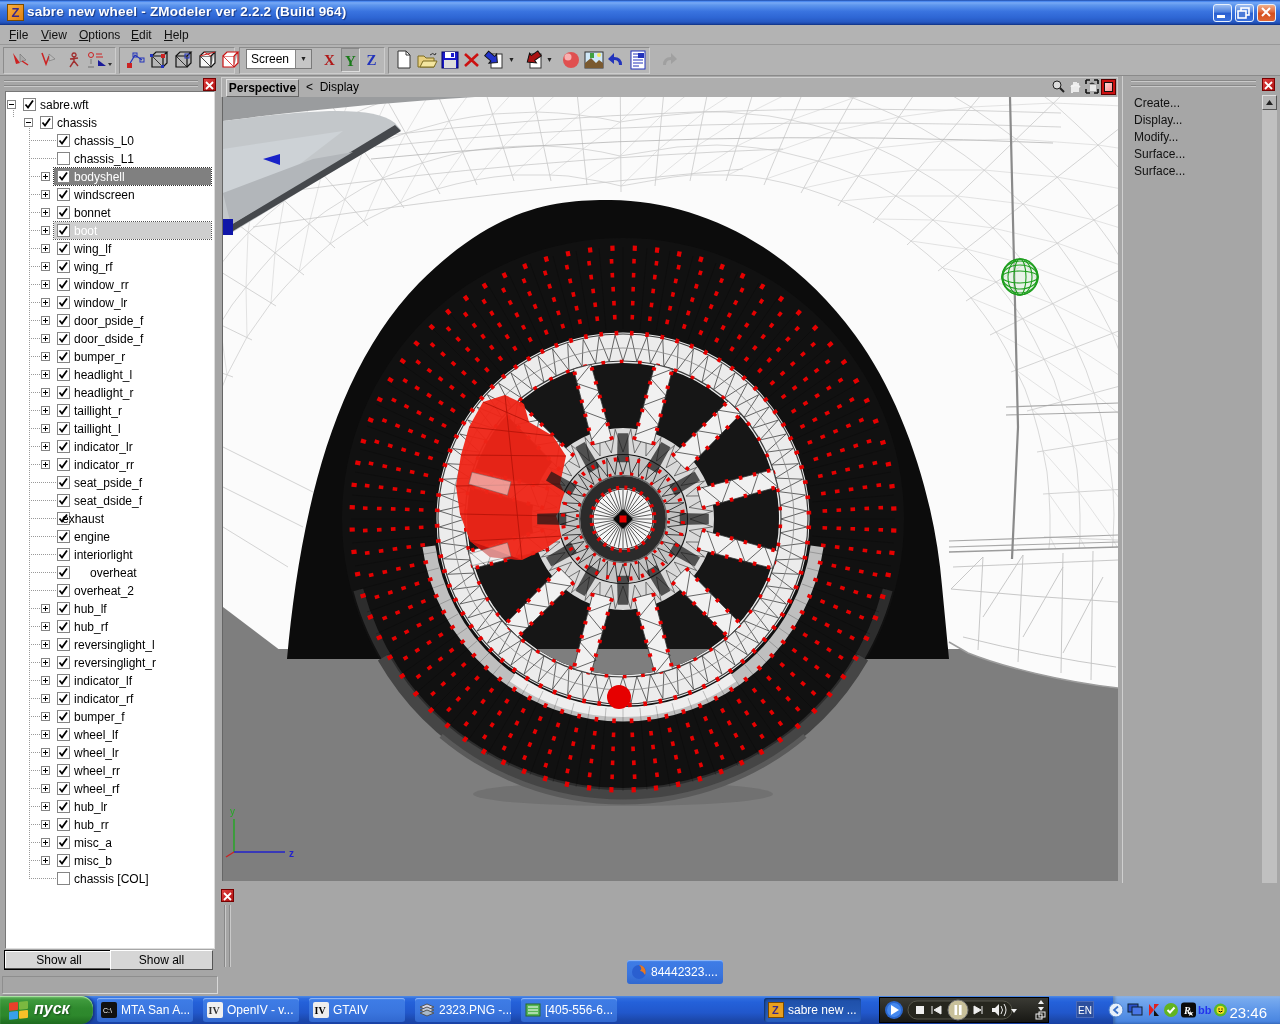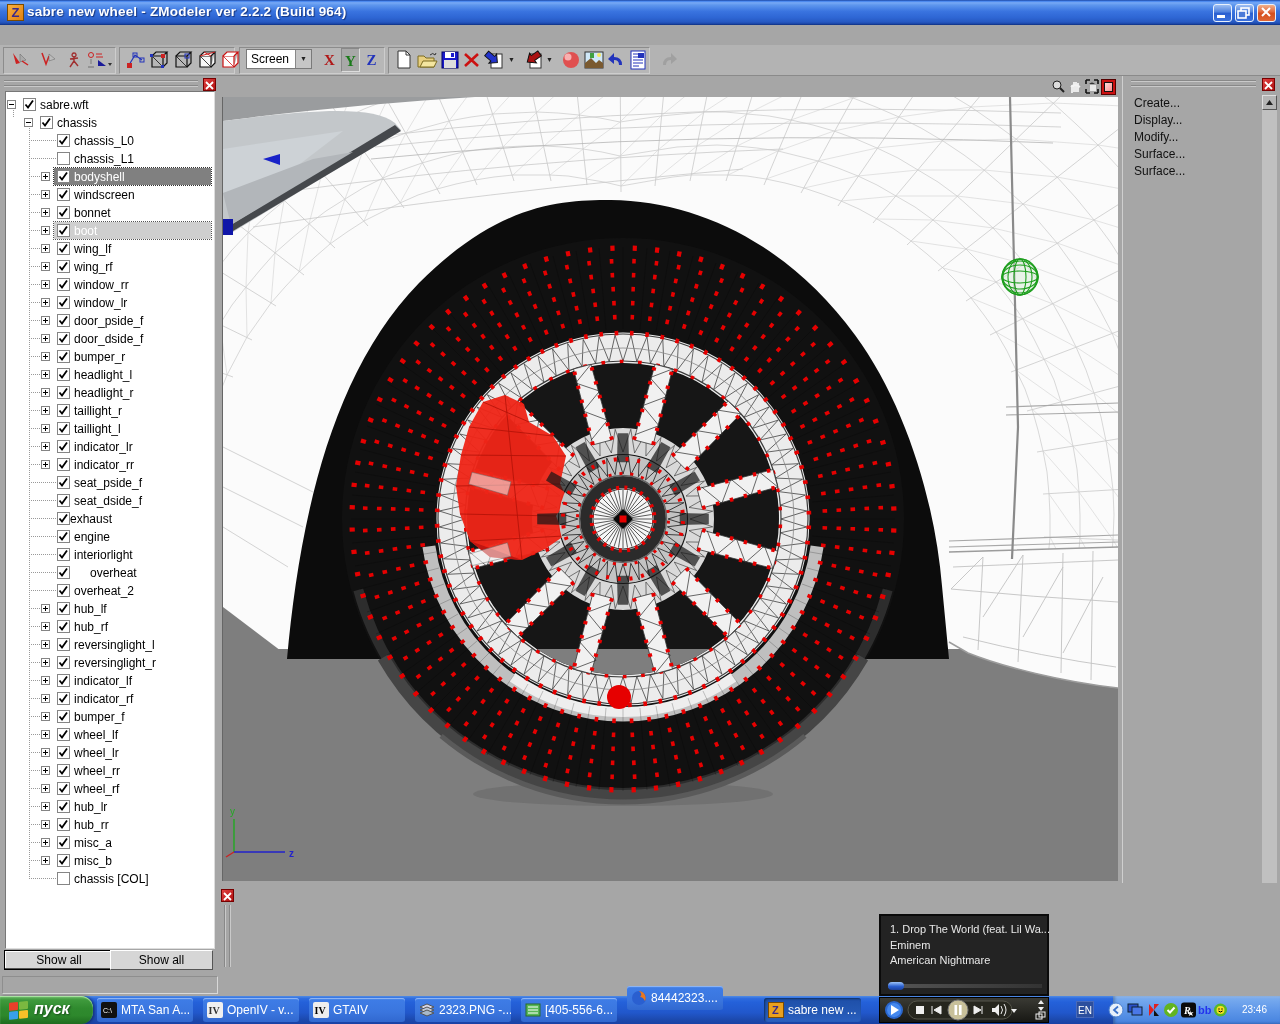--- a/index.html
+++ b/index.html
@@ -68,21 +68,21 @@
   background:linear-gradient(180deg,#71ba6b 0%,#3f9a3d 14%,#2f8a2e 45%,#2d882c 70%,#1e6b1f 100%);
   box-shadow:inset 0 1px 1px #b0e8a8, 2px 0 3px rgba(0,0,0,0.4); color:#fff; font-weight:bold; font-style:italic; font-size:16px; }
 #startbtn .lbl { position:absolute; left:34px; top:4px; text-shadow:1px 1px 2px #1a4a1a; }
 .tkb { position:absolute; top:2px; height:24px; border-radius:3px; background:linear-gradient(180deg,#6ba0ef 0%,#3e7ce6 8%,#3a75de 60%,#3168cf 100%);
   box-shadow:inset 0 1px 0 #8cb4f4; color:#fff; font-size:12px; overflow:hidden; white-space:nowrap; }
 .tkb .ic { position:absolute; left:4px; top:4px; width:16px; height:16px; }
 .tkb .tx { position:absolute; left:24px; top:5px; }
 .tkbdn { background:linear-gradient(180deg,#1e4fa8 0%,#2458b4 60%,#2a60c0 100%); box-shadow:inset 1px 1px 2px #103060; }
 #tray { position:absolute; left:1113px; top:996px; width:167px; height:28px;
   background:linear-gradient(180deg,#9cc4f8 0%,#77aaee 10%,#5c95e8 55%,#4a86e0 90%,#3e78d4 100%); box-shadow:inset 2px 0 3px rgba(0,0,0,0.25); }
-#tray .clock { position:absolute; right:13px; top:8px; color:#fff; font-size:10px; }
+#tray .clock { position:absolute; right:13px; top:8px; color:#fff; font-size:15px; }
 .trico { position:absolute; top:6px; width:16px; height:16px; }
 
 #pover { position:absolute; left:879px; top:914px; width:170px; height:82px; background:#232323; border:2px solid #0a0a0a; color:#e8e8e8; font-size:11px; }
 #pbar { position:absolute; left:879px; top:997px; width:170px; height:26px; background:linear-gradient(180deg,#3a3a34,#181814); border:1px solid #000; }
 </style></head>
 <body>
 <div id="root">
 
 <div id="title">
   <div id="zicon">Z</div>
@@ -92,20 +92,27 @@
         </svg></div>
   <div class="wbtn" style="left:1235px"><svg width="15" height="12">
           <rect x="4" y="1" width="8" height="7" fill="none" stroke="#fff" stroke-width="1.6"></rect>
           <rect x="1" y="4" width="8" height="7" fill="#4a7ad8" stroke="#fff" stroke-width="1.6"></rect>
         </svg></div>
   <div class="wbtn" id="closeb" style="left:1257px"><svg width="15" height="12">
           <path d="M3,1 L11,9 M11,1 L3,9" stroke="#fff" stroke-width="2"></path>
         </svg></div>
 </div>
 
+<div id="menubar">
+  <span style="left:9px"><u>F</u>ile</span>
+  <span style="left:41px"><u>V</u>iew</span>
+  <span style="left:79px"><u>O</u>ptions</span>
+  <span style="left:131px"><u>E</u>dit</span>
+  <span style="left:164px"><u>H</u>elp</span>
+</div>
 
 <div id="toolbar">
 <div class="grp" style="left:3px;width:113px"></div>
 <div class="grp" style="left:119px;width:116px"></div>
 <div class="grp" style="left:239px;width:146px"></div>
 <div class="grp" style="left:388px;width:262px"></div>
 <div class="tbtn" style="left:8px;top:3px;width:26px;height:24px">
         <svg width="22" height="18">
           <path d="M3,2 L10,12 L6,13 Z" fill="#cc2222"></path>
           <path d="M10,3 L16,9 L10,11 Z" fill="#aaa" stroke="#666" stroke-width="0.5"></path>
@@ -499,21 +506,21 @@
             <polyline points="2.5,6.5 5,9.5 10,2.5" fill="none" stroke="#000" stroke-width="1.8"></polyline>
           </svg>
         </div>
 <div class="tlab" style="left:68px;top:402px">seat_dside_f</div>
 <div class="hdot" style="left:23px;top:426px;width:30px"></div>
 <div class="cbx" style="left:51px;top:420px">
           <svg width="13" height="13">
             <polyline points="2.5,6.5 5,9.5 10,2.5" fill="none" stroke="#000" stroke-width="1.8"></polyline>
           </svg>
         </div>
-<div class="tlab" style="left:64px;top:420px">exhaust</div>
+<div class="tlab" style="left:56px;top:420px">exhaust</div>
 <div class="hdot" style="left:23px;top:444px;width:30px"></div>
 <div class="cbx" style="left:51px;top:438px">
           <svg width="13" height="13">
             <polyline points="2.5,6.5 5,9.5 10,2.5" fill="none" stroke="#000" stroke-width="1.8"></polyline>
           </svg>
         </div>
 <div class="tlab" style="left:68px;top:438px">engine</div>
 <div class="hdot" style="left:23px;top:462px;width:30px"></div>
 <div class="cbx" style="left:51px;top:456px">
           <svg width="13" height="13">
@@ -702,20 +709,24 @@
 <div class="tlab" style="left:68px;top:762px">misc_b</div>
 <div class="hdot" style="left:23px;top:786px;width:30px"></div>
 <div class="cbx" style="left:51px;top:780px"></div>
 <div class="tlab" style="left:68px;top:780px">chassis [COL]</div>
   </div>
   <div class="btn" id="showall">Show all</div>
   <div class="btn" id="hideall">Show all</div>
   <div style="position:absolute;left:2px;top:900px;width:216px;height:18px;border:1px solid #8e8e8e;border-bottom-color:#d8d8d8;border-right-color:#d8d8d8"></div>
 </div>
 
+<div id="vphead">
+  <div id="vptab">Perspective</div>
+  <div id="vpdisp">&lt; &nbsp;Display</div>
+</div>
 <div class="vpico" style="left:1051px"><svg width="14" height="15">
         <circle cx="6" cy="6" r="4" fill="#ddd" stroke="#222"></circle>
         <path d="M9,9 L13,13" stroke="#222" stroke-width="2"></path>
       </svg></div>
 <div class="vpico" style="left:1068px"><svg width="14" height="15">
         <path d="M4,14 L4,6 M6,13 L6,3 M8,13 L8,3 M10,13 L10,4 M3,8 Q7,4 12,8" stroke="#f2f2f2" stroke-width="1.8" fill="none"></path>
       </svg></div>
 <div class="vpico" style="left:1085px"><svg width="14" height="15">
         <path d="M1,1 h4 M1,1 v4 M13,1 h-4 M13,1 v4 M1,14 h4 M1,14 v-4 M13,14 h-4 M13,14 v-4" stroke="#111" stroke-width="1.6"></path>
         <rect x="5" y="6" width="6" height="6" fill="#e8e8e8"></rect>
@@ -1131,21 +1142,21 @@
       </svg>
       <span class="tx">2323.PNG -...</span>
     </div>
 <div class="tkb" style="left:521px;top:998px;width:96px">
       <svg class="ic" width="16" height="16">
         <rect x="1" y="2" width="14" height="12" fill="#58b858" stroke="#2a6a2a"></rect>
         <path d="M3,5 h10 M3,8 h10 M3,11 h10" stroke="#fff"></path>
       </svg>
       <span class="tx">[405-556-6...</span>
     </div>
-<div class="tkb" style="left:627px;top:986px;width:96px">
+<div class="tkb" style="left:627px;top:960px;width:96px">
       <svg class="ic" width="16" height="16">
         <circle cx="8" cy="8" r="7" fill="#2a5fd0"></circle>
         <path d="M8,1 a7,7 0 0 1 6,10 q-2,-4 -5,-4 q3,-3 -1,-6 Z" fill="#e87820"></path>
       </svg>
       <span class="tx">84442323....</span>
     </div>
 <div class="tkb tkbdn" style="left:764px;top:998px;width:97px">
       <svg class="ic" width="16" height="16">
         <rect width="15" height="15" x="0.5" y="0.5" fill="#e8a020" stroke="#7a4a00"></rect>
         <text x="4" y="12" font-size="11" font-weight="bold" fill="#3a2a8a" font-family="Liberation Sans">Z</text>
@@ -1182,27 +1193,20 @@
       </svg>
 <svg class="trico" style="left:100px" width="16" height="16">
         <circle cx="7.5" cy="8" r="6.5" fill="#58b828"></circle>
         <circle cx="7.5" cy="8" r="4" fill="#f8e020"></circle>
         <circle cx="6" cy="7" r="0.7" fill="#000"></circle>
         <circle cx="9" cy="7" r="0.7" fill="#000"></circle>
         <path d="M5.5,9 q2,2 4,0" stroke="#000" fill="none"></path>
       </svg>
 </div>
 
-<div id="pover">
-  <div style="position:absolute;left:9px;top:7px;white-space:nowrap">1. Drop The World (feat. Lil Wa...</div>
-  <div style="position:absolute;left:9px;top:23px">Eminem</div>
-  <div style="position:absolute;left:9px;top:38px">American Nightmare</div>
-  <div style="position:absolute;left:7px;top:68px;width:154px;height:4px;background:linear-gradient(90deg,#555,#333)"></div>
-  <div style="position:absolute;left:7px;top:66px;width:16px;height:8px;border-radius:4px;background:linear-gradient(180deg,#9cc4f8,#2a5fd0 55%,#1a3f9a)"></div>
-</div>
 <div id="pbar">
   <svg width="168" height="24" style="position:absolute;left:0;top:0">
     <circle cx="14" cy="12" r="9" fill="#2a66cc"></circle>
         <circle cx="14" cy="12" r="7" fill="#4488ee"></circle>
         <path d="M11,7 L19,12 L11,17 Z" fill="#fff"></path>
     <rect x="28" y="3" width="104" height="18" rx="9" fill="#26261e" stroke="#55554a"></rect>
     <rect x="36" y="8" width="8" height="8" fill="#eee"></rect>
     <path d="M52,8 L52,16 M61,8 L54,12 L61,16 Z" fill="#eee" stroke="#eee"></path>
     <circle cx="78" cy="12" r="10" fill="#c8c09a" stroke="#777"></circle>
         <rect x="74.5" y="7" width="2.6" height="10" fill="#fff"></rect>

